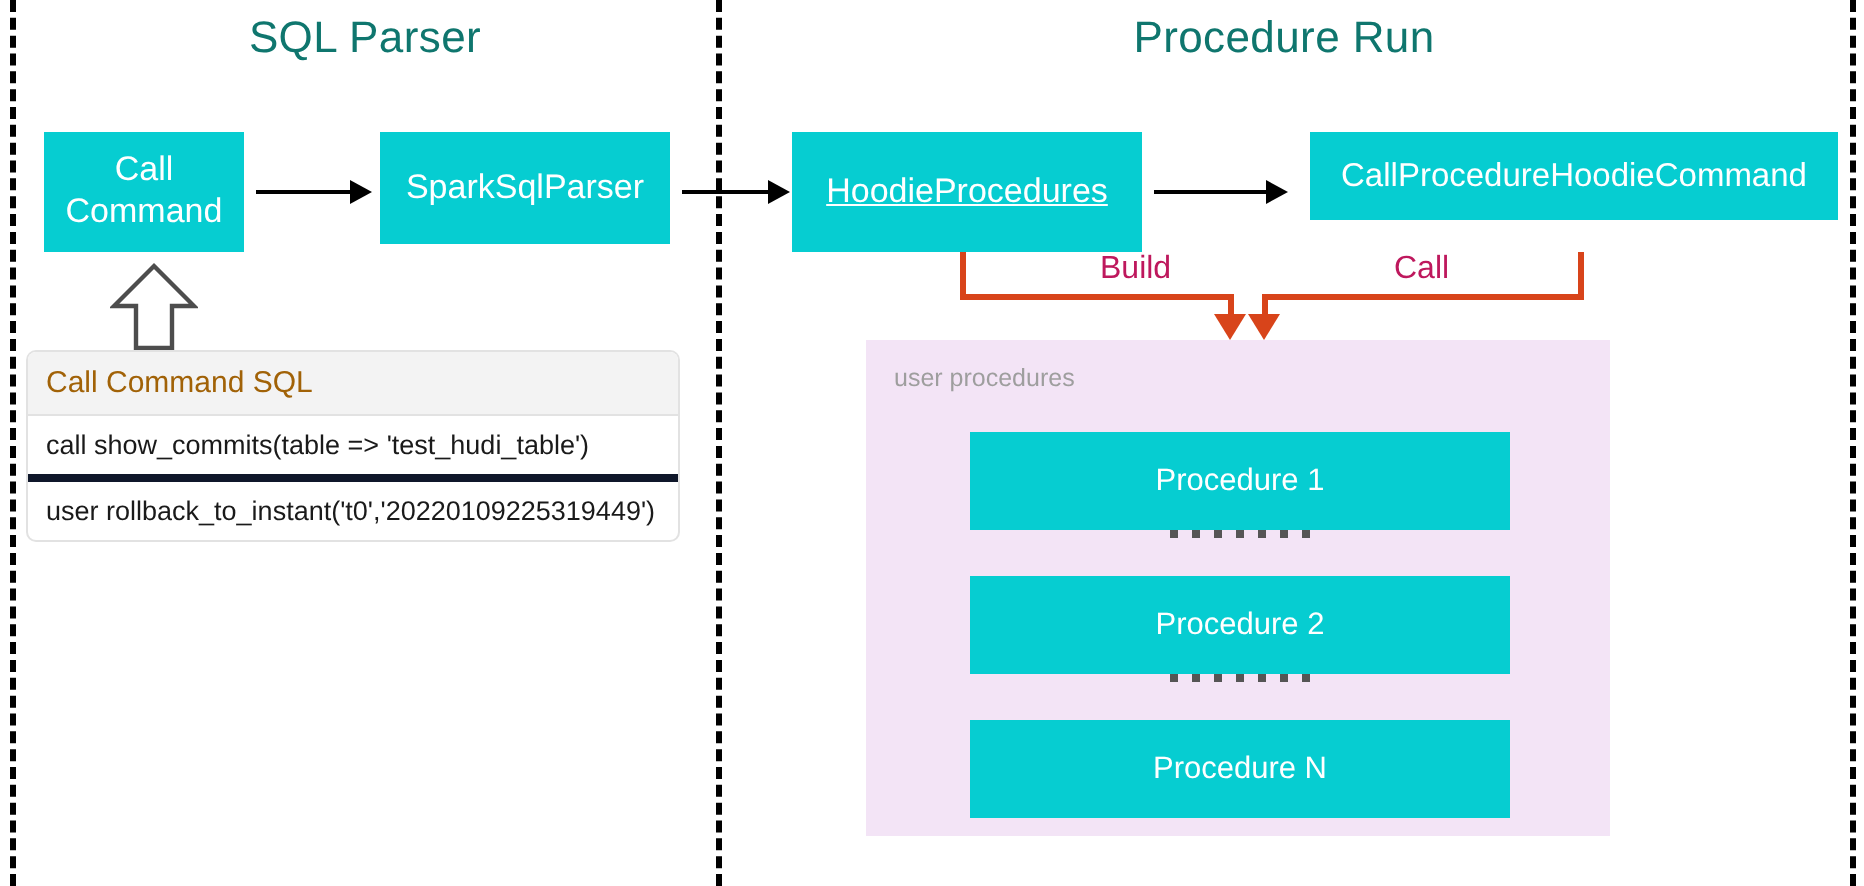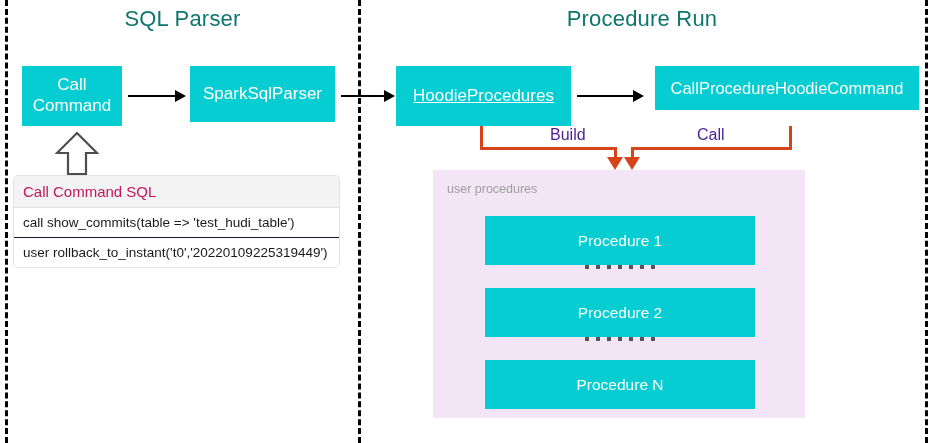--- a/index.html
+++ b/index.html
@@ -93,49 +93,49 @@
     top: 176px;
     width: 325px;
     border-radius: 4px;
     overflow: hidden;
     box-shadow: 0 0 0 1px #e2e2e2;
     background: #ffffff;
   }
   #sql-table .hdr {
     background: #f3f3f3;
     font-size: 15px;
-    color: #be185d;
+    color: #a16207;
     padding: 7px 9px;
     border-bottom: 1px solid #e2e2e2;
   }
   #sql-table .row {
     font-size: 13.5px;
     color: #1a1a1a;
     padding: 7px 9px;
-    border-bottom: 1px solid #0f172a;
+    border-bottom: 4px solid #0f172a;
     white-space: nowrap;
   }
   #sql-table .row:last-child { border-bottom: none; }
 
   
   .orange-seg {
     position: absolute;
     background: #d8441a;
   }
   .orange-head {
     position: absolute;
     width: 0; height: 0;
     border-left: 8px solid transparent;
     border-right: 8px solid transparent;
     border-top: 13px solid #d8441a;
   }
   .conn-label {
     position: absolute;
     font-size: 16px;
-    color: #4c1d95;
+    color: #be185d;
     background: #ffffff;
     padding: 0 5px;
     white-space: nowrap;
   }
   #lbl-build { left: 545px; top: 126px; }
   #lbl-call  { left: 692px; top: 126px; }
 
   
   #user-proc-panel {
     position: absolute;

